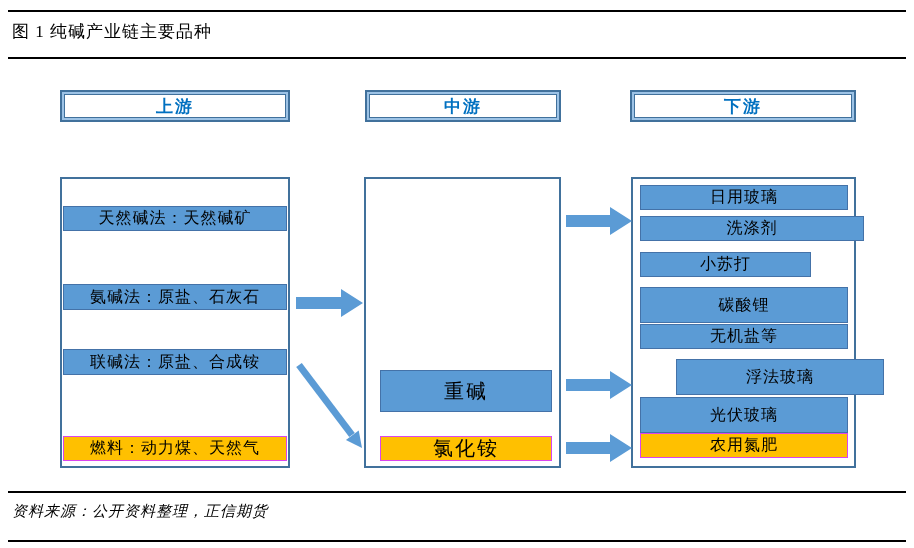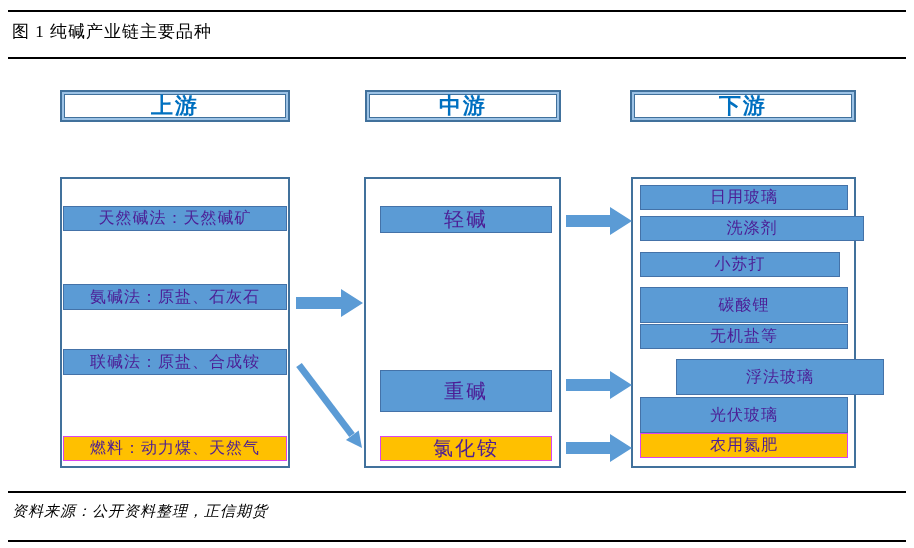--- a/index.html
+++ b/index.html
@@ -13,30 +13,30 @@
     letter-spacing:1px;
   }
   .source-line{
     position:absolute;left:12px;top:502px;font-size:15px;color:#000;letter-spacing:1px;font-style:italic;
   }
   .header-box{
     position:absolute;top:90px;height:32px;background:#fff;
     border:2px solid #41719C;
     box-shadow:inset 0 0 0 2px #9DC3E6, inset 0 0 0 3px #41719C;
     display:flex;align-items:center;justify-content:center;
-    color:#0070C0;font-weight:bold;font-size:22px;letter-spacing:2px;
+    color:#0070C0;font-weight:bold;font-size:17px;letter-spacing:2px;
     box-sizing:border-box;
   }
   .col-container{
     position:absolute;top:177px;height:291px;background:#fff;
     border:2px solid #41719C;box-sizing:border-box;
   }
   .bar{
     position:absolute;display:flex;align-items:center;justify-content:center;
-    font-size:16px;color:#4c1d95;letter-spacing:1px;box-sizing:border-box;white-space:nowrap;text-align:center;
+    font-size:16px;color:#000000;letter-spacing:1px;box-sizing:border-box;white-space:nowrap;text-align:center;
   }
   .bar.blue{background:#5B9BD5;border:1px solid #4472A8;}
   .bar.orange{background:#FFC000;border:1px solid #d946ef;}
   .bar.big{font-size:20px;letter-spacing:2px;}
   svg.arrow{position:absolute;overflow:visible;}
 </style>
 </head>
 <body>
 
 <div class="page">
@@ -55,27 +55,26 @@
 
   <div class="col-container" style="left:60px;width:230px"></div>
   <div class="col-container" style="left:364px;width:197px"></div>
   <div class="col-container" style="left:631px;width:225px"></div>
 
   <div class="bar blue" style="left:63px;top:206px;width:224px;height:25px">天然碱法：天然碱矿</div>
   <div class="bar blue" style="left:63px;top:284px;width:224px;height:26px">氨碱法：原盐、石灰石</div>
   <div class="bar blue" style="left:63px;top:349px;width:224px;height:26px">联碱法：原盐、合成铵</div>
   <div class="bar orange" style="left:63px;top:436px;width:224px;height:25px">燃料：动力煤、天然气</div>
 
-  <div class="bar blue big" style="left:380px;top:206px;width:172px;height:27px">轻碱</div>
   <div class="bar blue big" style="left:380px;top:370px;width:172px;height:42px">重碱</div>
   <div class="bar orange big" style="left:380px;top:436px;width:172px;height:25px">氯化铵</div>
 
   <div class="bar blue" style="left:640px;top:185px;width:208px;height:25px">日用玻璃</div>
   <div class="bar blue" style="left:640px;top:216px;width:224px;height:25px">洗涤剂</div>
-  <div class="bar blue" style="left:640px;top:252px;width:200px;height:25px">小苏打</div>
+  <div class="bar blue" style="left:640px;top:252px;width:171px;height:25px">小苏打</div>
   <div class="bar blue" style="left:640px;top:287px;width:208px;height:36px">碳酸锂</div>
   <div class="bar blue" style="left:640px;top:324px;width:208px;height:25px">无机盐等</div>
   <div class="bar blue" style="left:676px;top:359px;width:208px;height:36px">浮法玻璃</div>
   <div class="bar blue" style="left:640px;top:397px;width:208px;height:36px">光伏玻璃</div>
   <div class="bar orange" style="left:640px;top:433px;width:208px;height:25px">农用氮肥</div>
 
   <svg class="arrow" style="left:296px;top:289px" width="67" height="28">
     <polygon points="0,8 45,8 45,0 67,14 45,28 45,20 0,20" fill="#5B9BD5"></polygon>
   </svg>
 

